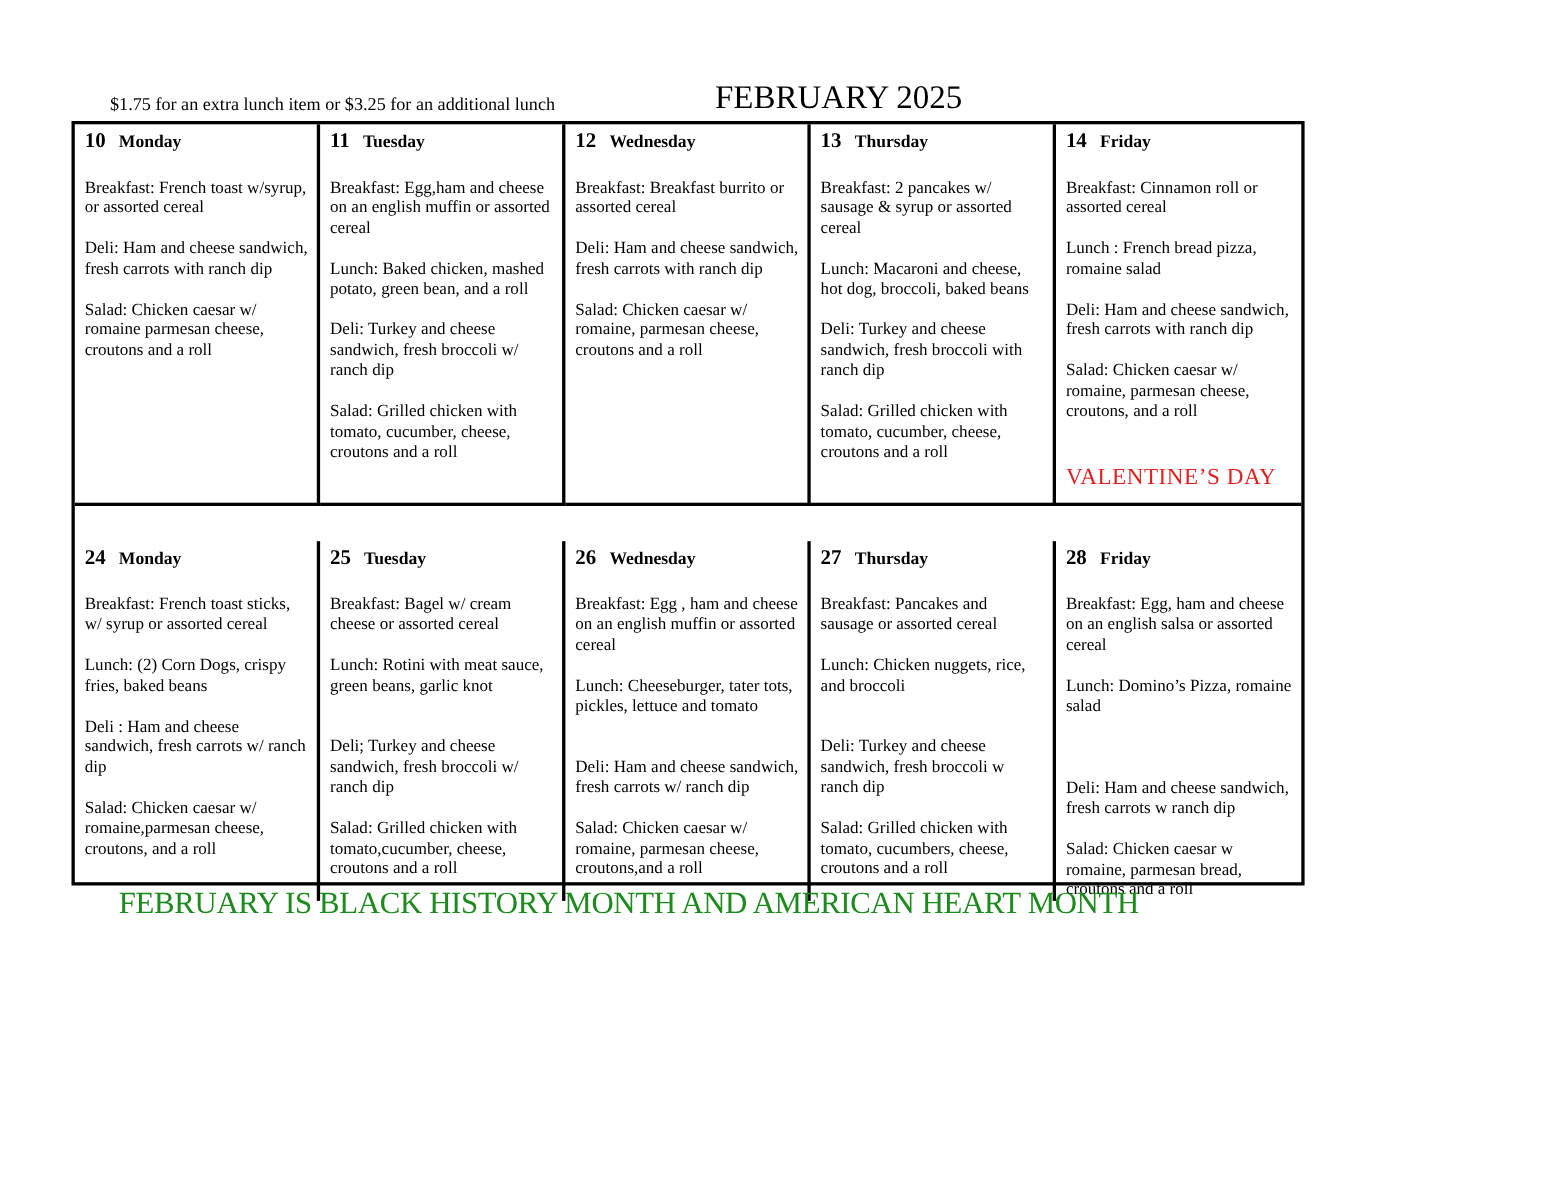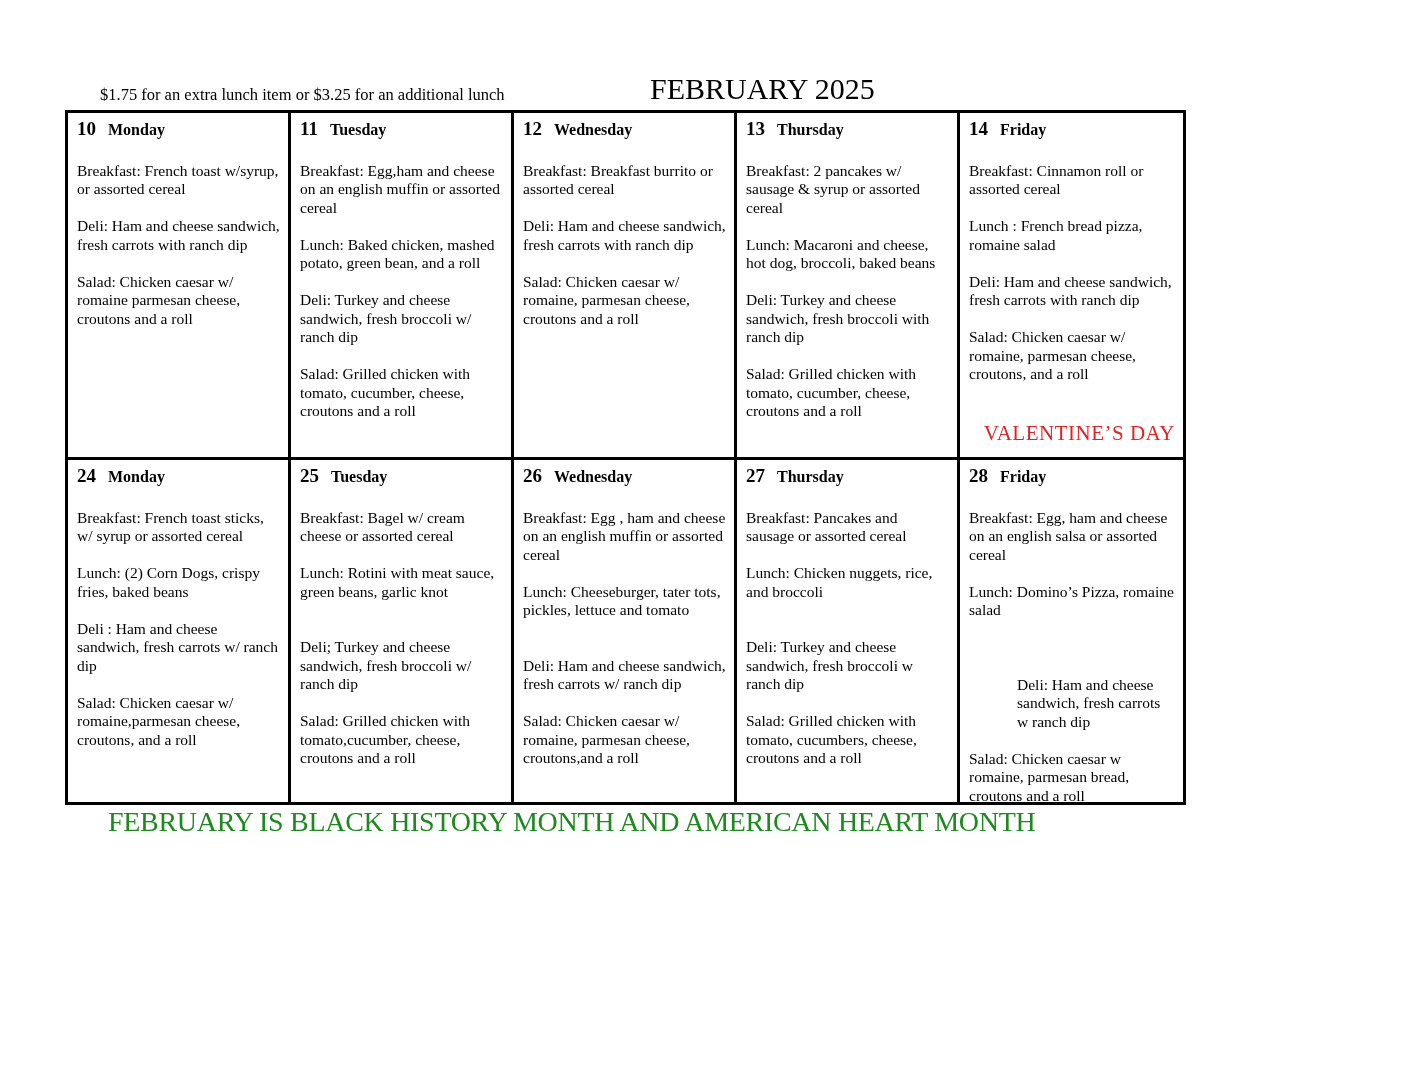--- a/index.html
+++ b/index.html
@@ -10,41 +10,40 @@
   }
   .header-note{
     position:absolute;left:100px;top:85px;font-size:16.5px;white-space:nowrap;
   }
   .header-title{
     position:absolute;left:650px;top:72px;font-size:30px;white-space:nowrap;
   }
   .menu-table{
     position:absolute;left:65px;top:110px;width:1121px;height:695px;
     border:3px solid #000;box-sizing:border-box;
-    display:grid;grid-template-rows:347px 1fr;
+    display:grid;grid-template-rows:347px 1fr;gap:32px;
   }
   .week{display:grid;grid-template-columns:repeat(5,1fr);}
   .week.row1 .day-cell{border-bottom:3px solid #000;}
   .day-cell{
     border-right:3px solid #000;box-sizing:border-box;
     padding:5px 8px 0 9px;overflow:hidden;
   }
   .day-cell:last-child{border-right:none;}
   .day-header{height:25px;}
   .day-date{font-weight:bold;font-size:19px;}
   .day-name{font-weight:bold;font-size:16px;margin-left:12px;}
   .menu-item{
     margin:0;font-size:15.5px;line-height:18.5px;margin-top:18.5px;
   }
   .menu-item.gap2{margin-top:37px;}
-  .menu-item.gap3{margin-top:56px;margin-left:48px;}
+  .menu-item.gap3{margin-top:56px;}
   .special-note{
     color:var(--special-red,#e02222);font-size:21px;margin-top:37px;
     letter-spacing:0.5px;
-    text-align:right;
   }
   .footer-banner{
     position:absolute;left:108px;top:806px;font-size:28px;
     color:var(--footer-green,#1c8a1c);letter-spacing:-0.3px;white-space:nowrap;
   }
 </style>
 </head>
 <body>
 
 <div class="header-note">$1.75 for an extra lunch item or $3.25 for an additional lunch</div>

